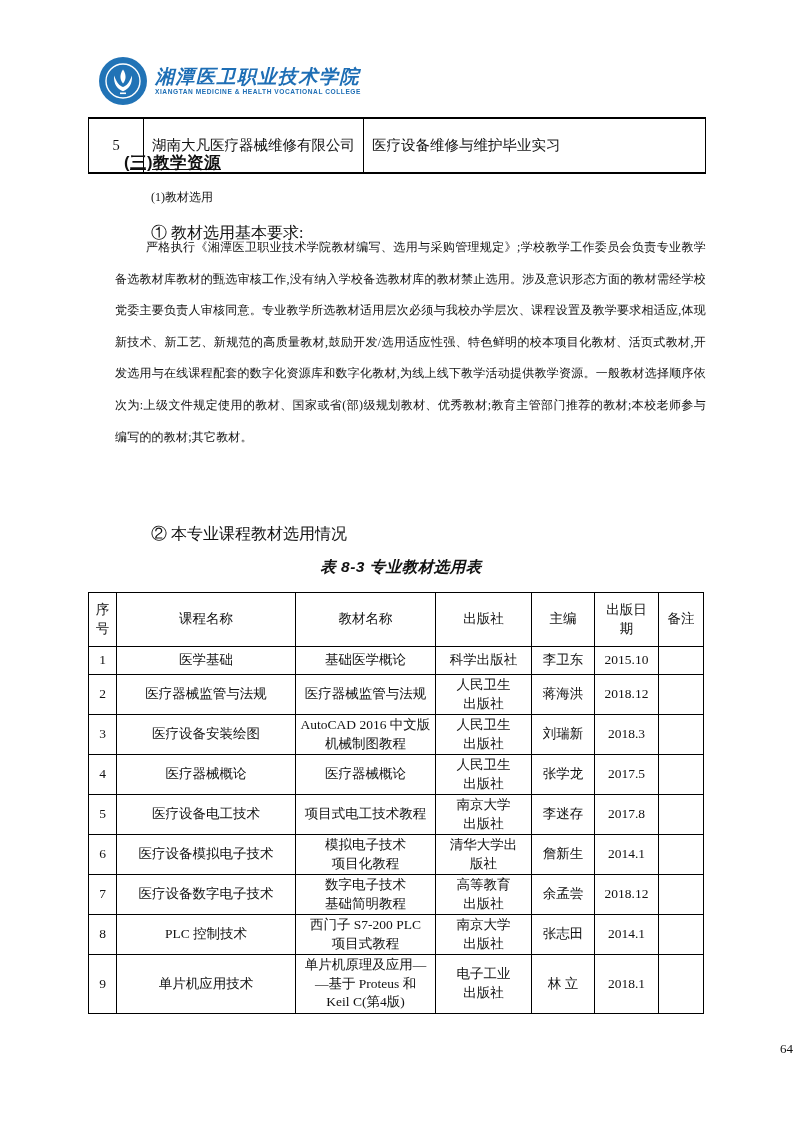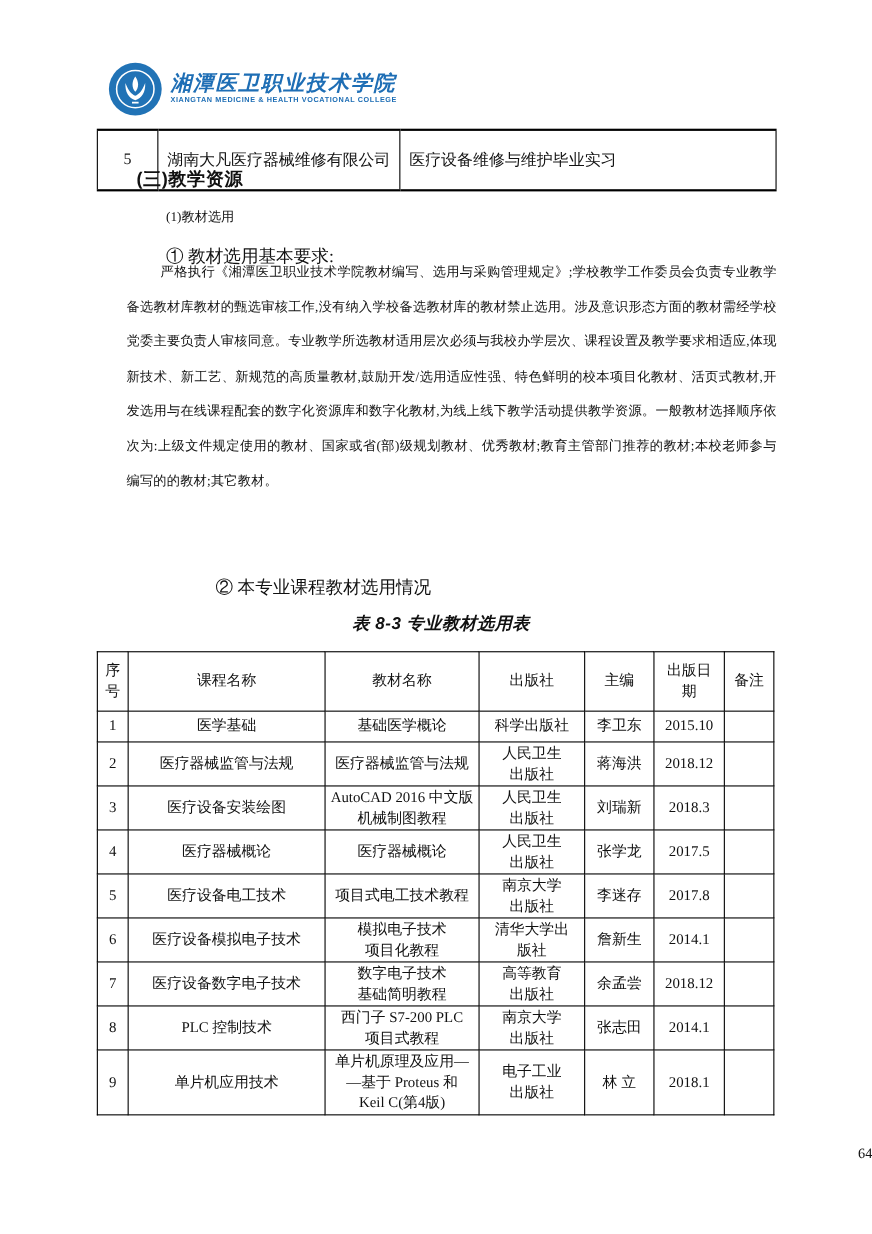--- a/index.html
+++ b/index.html
@@ -34,31 +34,31 @@
   .mini-table td{
     border:1.5px solid #000;
     border-top-width:2.5px;border-bottom-width:2.5px;
     height:27px;padding:13px 8px;vertical-align:middle;
   }
   .mini-table td.c{text-align:center;padding:1px 2px;}
   
   .h-section{
     position:absolute;top:152px;left:124px;
     font-family:"Liberation Sans","DejaVu Sans",sans-serif;
-    font-weight:bold;font-size:16.5px;letter-spacing:0.5px;
+    font-weight:bold;font-size:16.5px;letter-spacing:0.5px;text-decoration:underline;
   }
   .h-sub{position:absolute;top:189px;left:151px;font-size:12px;}
   .h-item1{position:absolute;top:223px;left:151px;font-size:16px;}
   .para{
     position:absolute;top:232px;left:115px;width:591px;
     font-size:12px;line-height:31.6px;
     text-align:justify;text-justify:inter-ideograph;
     text-indent:31px;letter-spacing:0.2px;
   }
-  .h-item2{position:absolute;top:524px;left:151px;font-size:16px;margin-left:45px;}
+  .h-item2{position:absolute;top:524px;left:151px;font-size:16px;}
   .tbl-caption{
     position:absolute;top:557px;left:92px;width:618px;
     text-align:center;font-weight:bold;font-size:15.5px;
     font-family:"Liberation Sans","DejaVu Sans",sans-serif;
     letter-spacing:0.5px;
     font-style:italic;
   }
   
   .main-table{
     position:absolute;top:592px;left:88px;width:615px;

